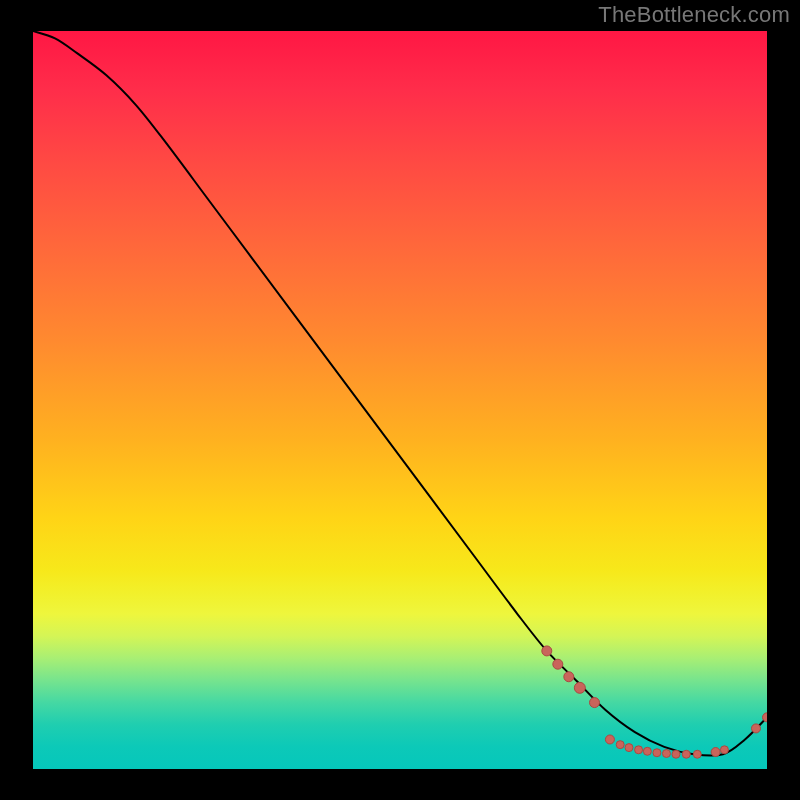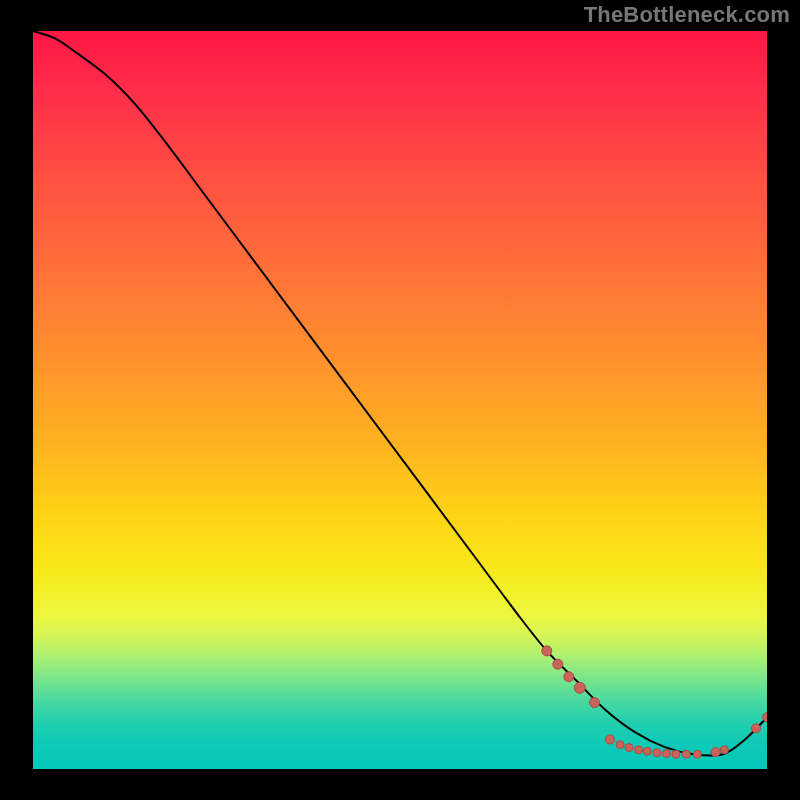--- a/index.html
+++ b/index.html
@@ -15,21 +15,21 @@
     position: relative;
     width: 800px;
     height: 800px;
   }
   .watermark {
     position: absolute;
     top: 2px;
     right: 10px;
     color: #777;
     font-size: 22px;
-    font-weight: 700;
+    font-weight: 400;
     letter-spacing: 0.2px;
     z-index: 20;
   }
   .plot-area {
     position: absolute;
     left: 33px;
     top: 31px;
     width: 734px;
     height: 738px;
     overflow: hidden;

